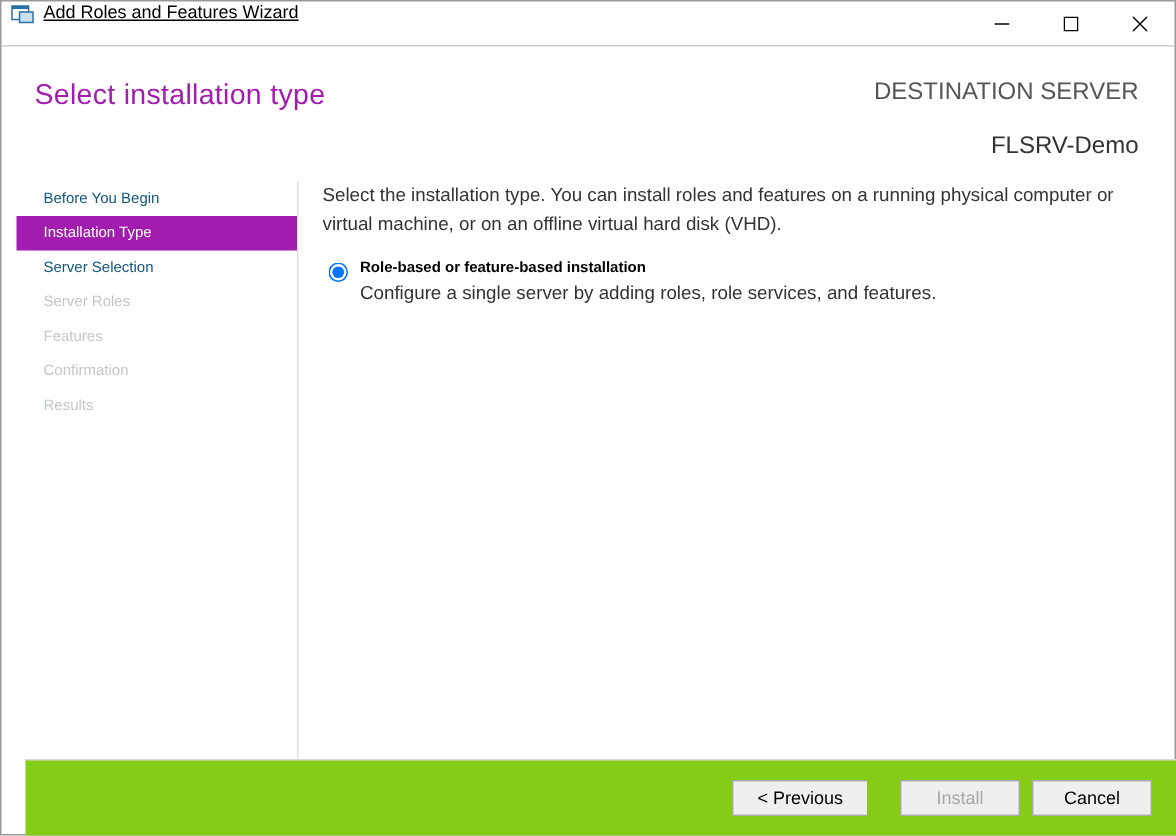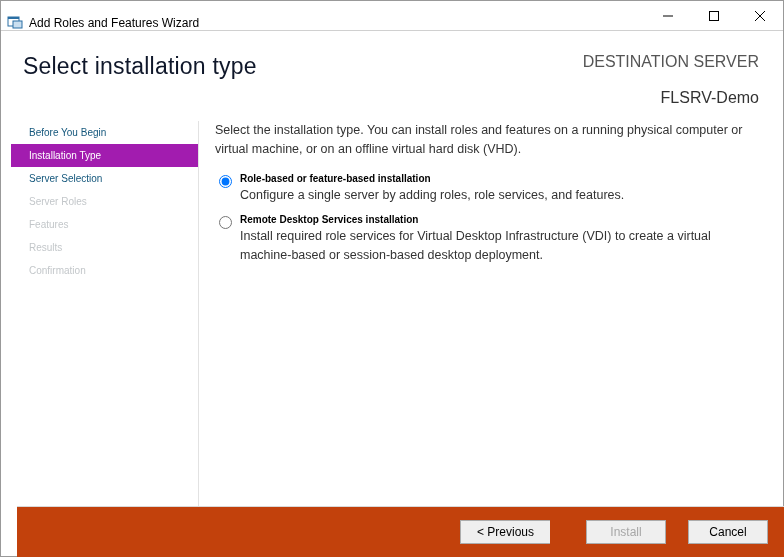--- a/index.html
+++ b/index.html
@@ -1,39 +1,39 @@
 <!DOCTYPE html>
 <html><head>
 <meta charset="utf-8">
 <style>
 * { margin: 0; padding: 0; box-sizing: border-box; font-family: "Segoe UI", Tahoma, sans-serif; }
 body { background: #fff; width: 784px; height: 557px; overflow: hidden; border: 1px solid #999; }
-.titlebar { height: 30px; display: flex; align-items: flex-end; padding: 0 0 0 6px; border-bottom: 1px solid #d0d0d0; }
+.titlebar { height: 30px; display: flex; align-items: flex-start; padding: 0 0 0 6px; border-bottom: 1px solid #d0d0d0; text-decoration: underline; }
 .titlebar .icon { width: 16px; height: 16px; display: inline-flex; align-items: center; justify-content: center; margin-right: 6px; }
 .titlebar .title { font-size: 12px; color: #000; flex: 1; }
 .titlebar .controls { display: flex; height: 100%; }
 .titlebar .controls .btn { width: 46px; display: flex; align-items: center; justify-content: center; font-size: 14px; color: #000; }
 .header { padding: 22px 24px 10px 22px; display: flex; justify-content: space-between; align-items: flex-start; }
-.header h1 { font-size: 23px; font-weight: 300; color: #0f172a; letter-spacing: 0.2px; }
+.header h1 { font-size: 19px; font-weight: 300; color: #a21caf; letter-spacing: 0.2px; }
 .dest { text-align: right; font-size: 16px; color: #555; }
 .dest .label { color: #555; }
 .dest .value { color: #333; margin-top: 18px; }
 .body { display: flex; padding: 4px 0 0 0; height: 410px; }
 .sidebar { width: 188px; padding: 0; margin-left: 10px; border-right: 1px solid #e2e2e2; }
 .sidebar .item { font-size: 10px; padding: 6px 8px 6px 18px; color: #14577c; cursor: pointer; }
 .sidebar .item.active { background: #a21caf; color: #fff; }
 .sidebar .item.disabled { color: #c3c7ca; }
 .main { flex: 1; padding: 0 22px 0 16px; font-size: 12.5px; color: #333; }
 .main .description { line-height: 1.5; margin-bottom: 14px; }
 .option-row { display: flex; align-items: flex-start; margin-bottom: 10px; }
 .option-row .radio { margin: 2px 8px 0 4px; width: 13px; height: 13px; }
 .option-row .texts { flex: 1; }
 .option-row .label { font-weight: 600; color: #000; font-size: 10px; }
 .option-row .subtext { color: #333; margin-top: 2px; line-height: 1.5; padding-right: 6px; }
-.footer { position: absolute; bottom: 0; left: 17px; right: 0; height: 51px; border-top: 1px solid #d9d9d9; display: flex; justify-content: flex-end; align-items: center; padding: 0 16px; gap: 22px; background: #c2410c;}
+.footer { position: absolute; bottom: 0; left: 17px; right: 0; height: 51px; border-top: 1px solid #d9d9d9; display: flex; justify-content: flex-end; align-items: center; padding: 0 16px; gap: 8px; background: #84cc16;}
 .footer button { height: 24px; font-size: 12px; padding: 0 16px; background: #efefef; border: 1px solid #acacac; color: #000; min-width: 80px; }
 .footer button.disabled { color: #a7a7a7; }
 .footer .group-prevnext { display: flex; gap: 0; margin-right: 14px; }
 .footer .group-prevnext button:first-child { border-right: none; }
 .highlight { box-shadow: 0 0 0 3px #c9201f; position: relative; z-index: 5; }
 </style>
 </head>
 <body>
 
 <div class="titlebar">
@@ -73,42 +73,35 @@
   </div>
 </div>
 
 <div class="body">
   <div class="sidebar">
     <div class="item">Before You Begin</div>
     <div class="item active">Installation Type</div>
     <div class="item">Server Selection</div>
     <div class="item disabled">Server Roles</div>
     <div class="item disabled">Features</div>
+    <div class="item disabled">Confirmation</div>
     <div class="item disabled">Results</div>
-    <div class="item disabled">Confirmation</div>
   </div>
 
   <div class="main">
     <div class="description">Select the installation type. You can install roles and features on a running physical computer or virtual machine, or on an offline virtual hard disk (VHD).</div>
 
     <div class="option-row">
       <input type="radio" class="radio" name="itype" checked="" style="">
       <div class="texts">
         <div class="label">Role-based or feature-based installation</div>
         <div class="subtext">Configure a single server by adding roles, role services, and features.</div>
       </div>
     </div>
 
-    <div class="option-row">
-      <input type="radio" class="radio" name="itype" style="">
-      <div class="texts">
-        <div class="label">Remote Desktop Services installation</div>
-        <div class="subtext">Install required role services for Virtual Desktop Infrastructure (VDI) to create a virtual machine-based or session-based desktop deployment.</div>
-      </div>
-    </div>
   </div>
 </div>
 
 <div class="footer">
   <div class="group-prevnext">
     <button>&lt; Previous</button>
   </div>
   <button class="disabled">Install</button>
   <button>Cancel</button>
 </div>

